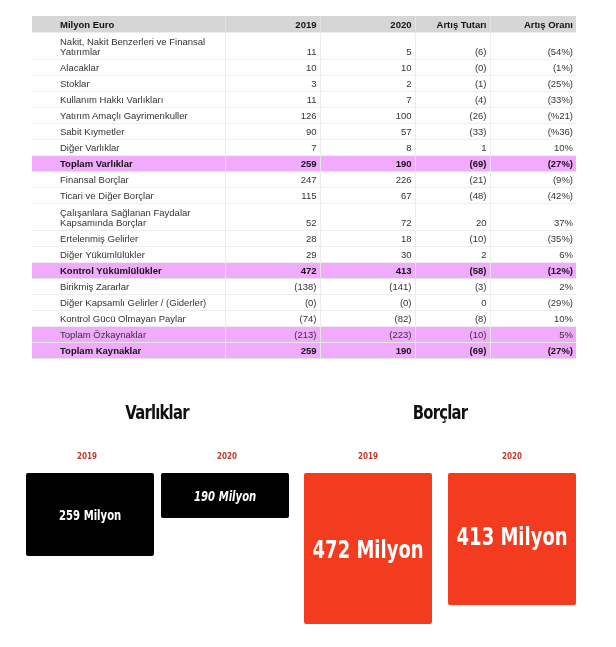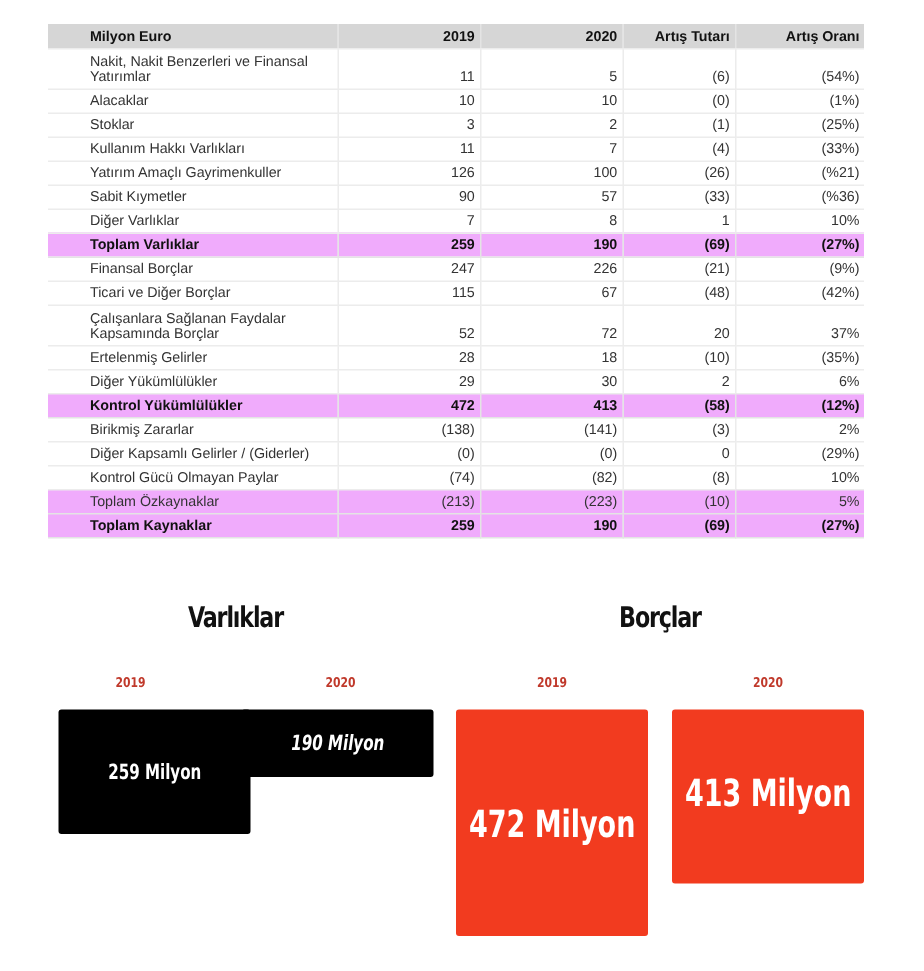--- a/index.html
+++ b/index.html
@@ -45,24 +45,24 @@
 
     .val-box {
       position: absolute; top: 473px; width: 128px; border-radius: 2px;
       display: flex; align-items: center; justify-content: center;
       color: #ffffff; font-family: "DejaVu Sans", sans-serif; font-weight: bold;
     }
     .val-box span { display: inline-block; transform: scaleX(0.72); white-space: nowrap; }
     .val-box.black { background: #000000; font-size: 14px; }
     .val-box.red { background: #f23b1f; font-size: 25px; }
 
-    #box-assets-2019 { left: 39px; height: 83px; }
+    #box-assets-2019 { left: 26px; height: 83px; }
     #box-assets-2020 { left: 161px; height: 45px; font-style: italic; }
     #box-liab-2019 { left: 304px; height: 151px; padding-top: 2px; }
-    #box-liab-2020 { left: 448px; height: 116px; padding-bottom: 6px; }
+    #box-liab-2020 { left: 448px; height: 132px; padding-bottom: 6px; }
 
     #year-assets-2019 { left: 23px; }
     #year-assets-2020 { left: 163px; }
     #year-liab-2019 { left: 304px; }
     #year-liab-2020 { left: 448px; }
   </style>
 </head>
 <body>
 
 <table id="fin-table">

